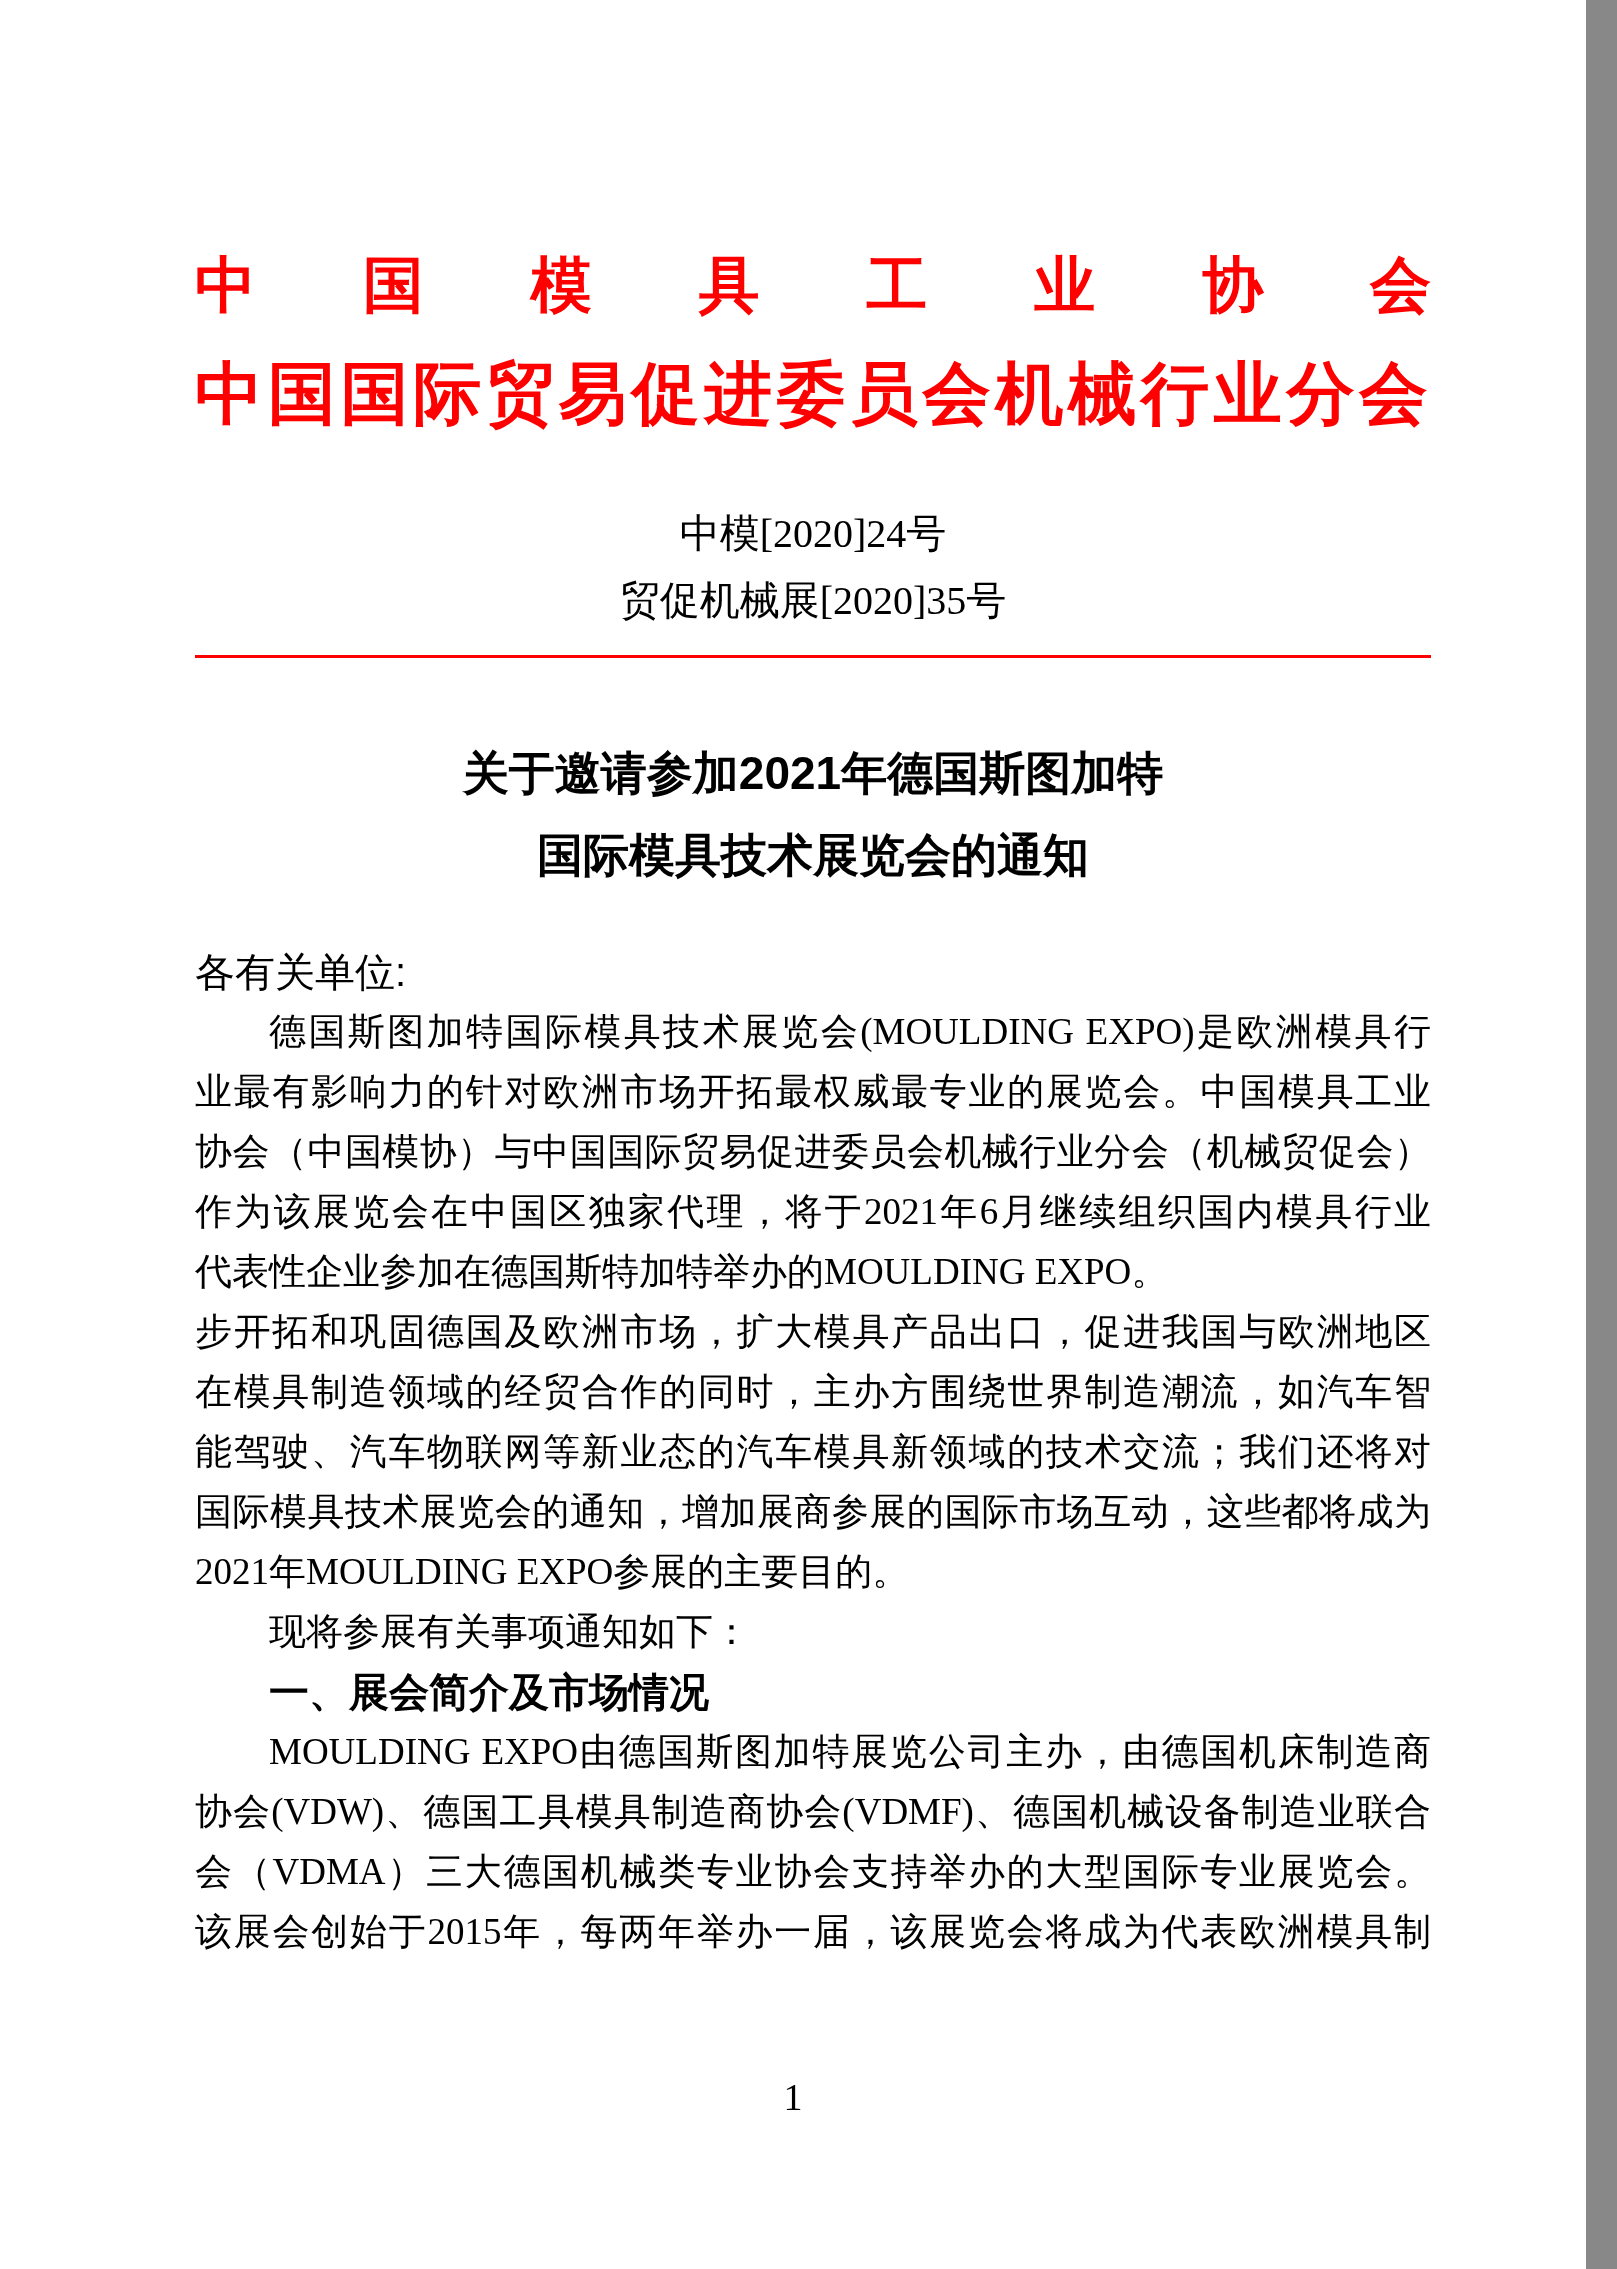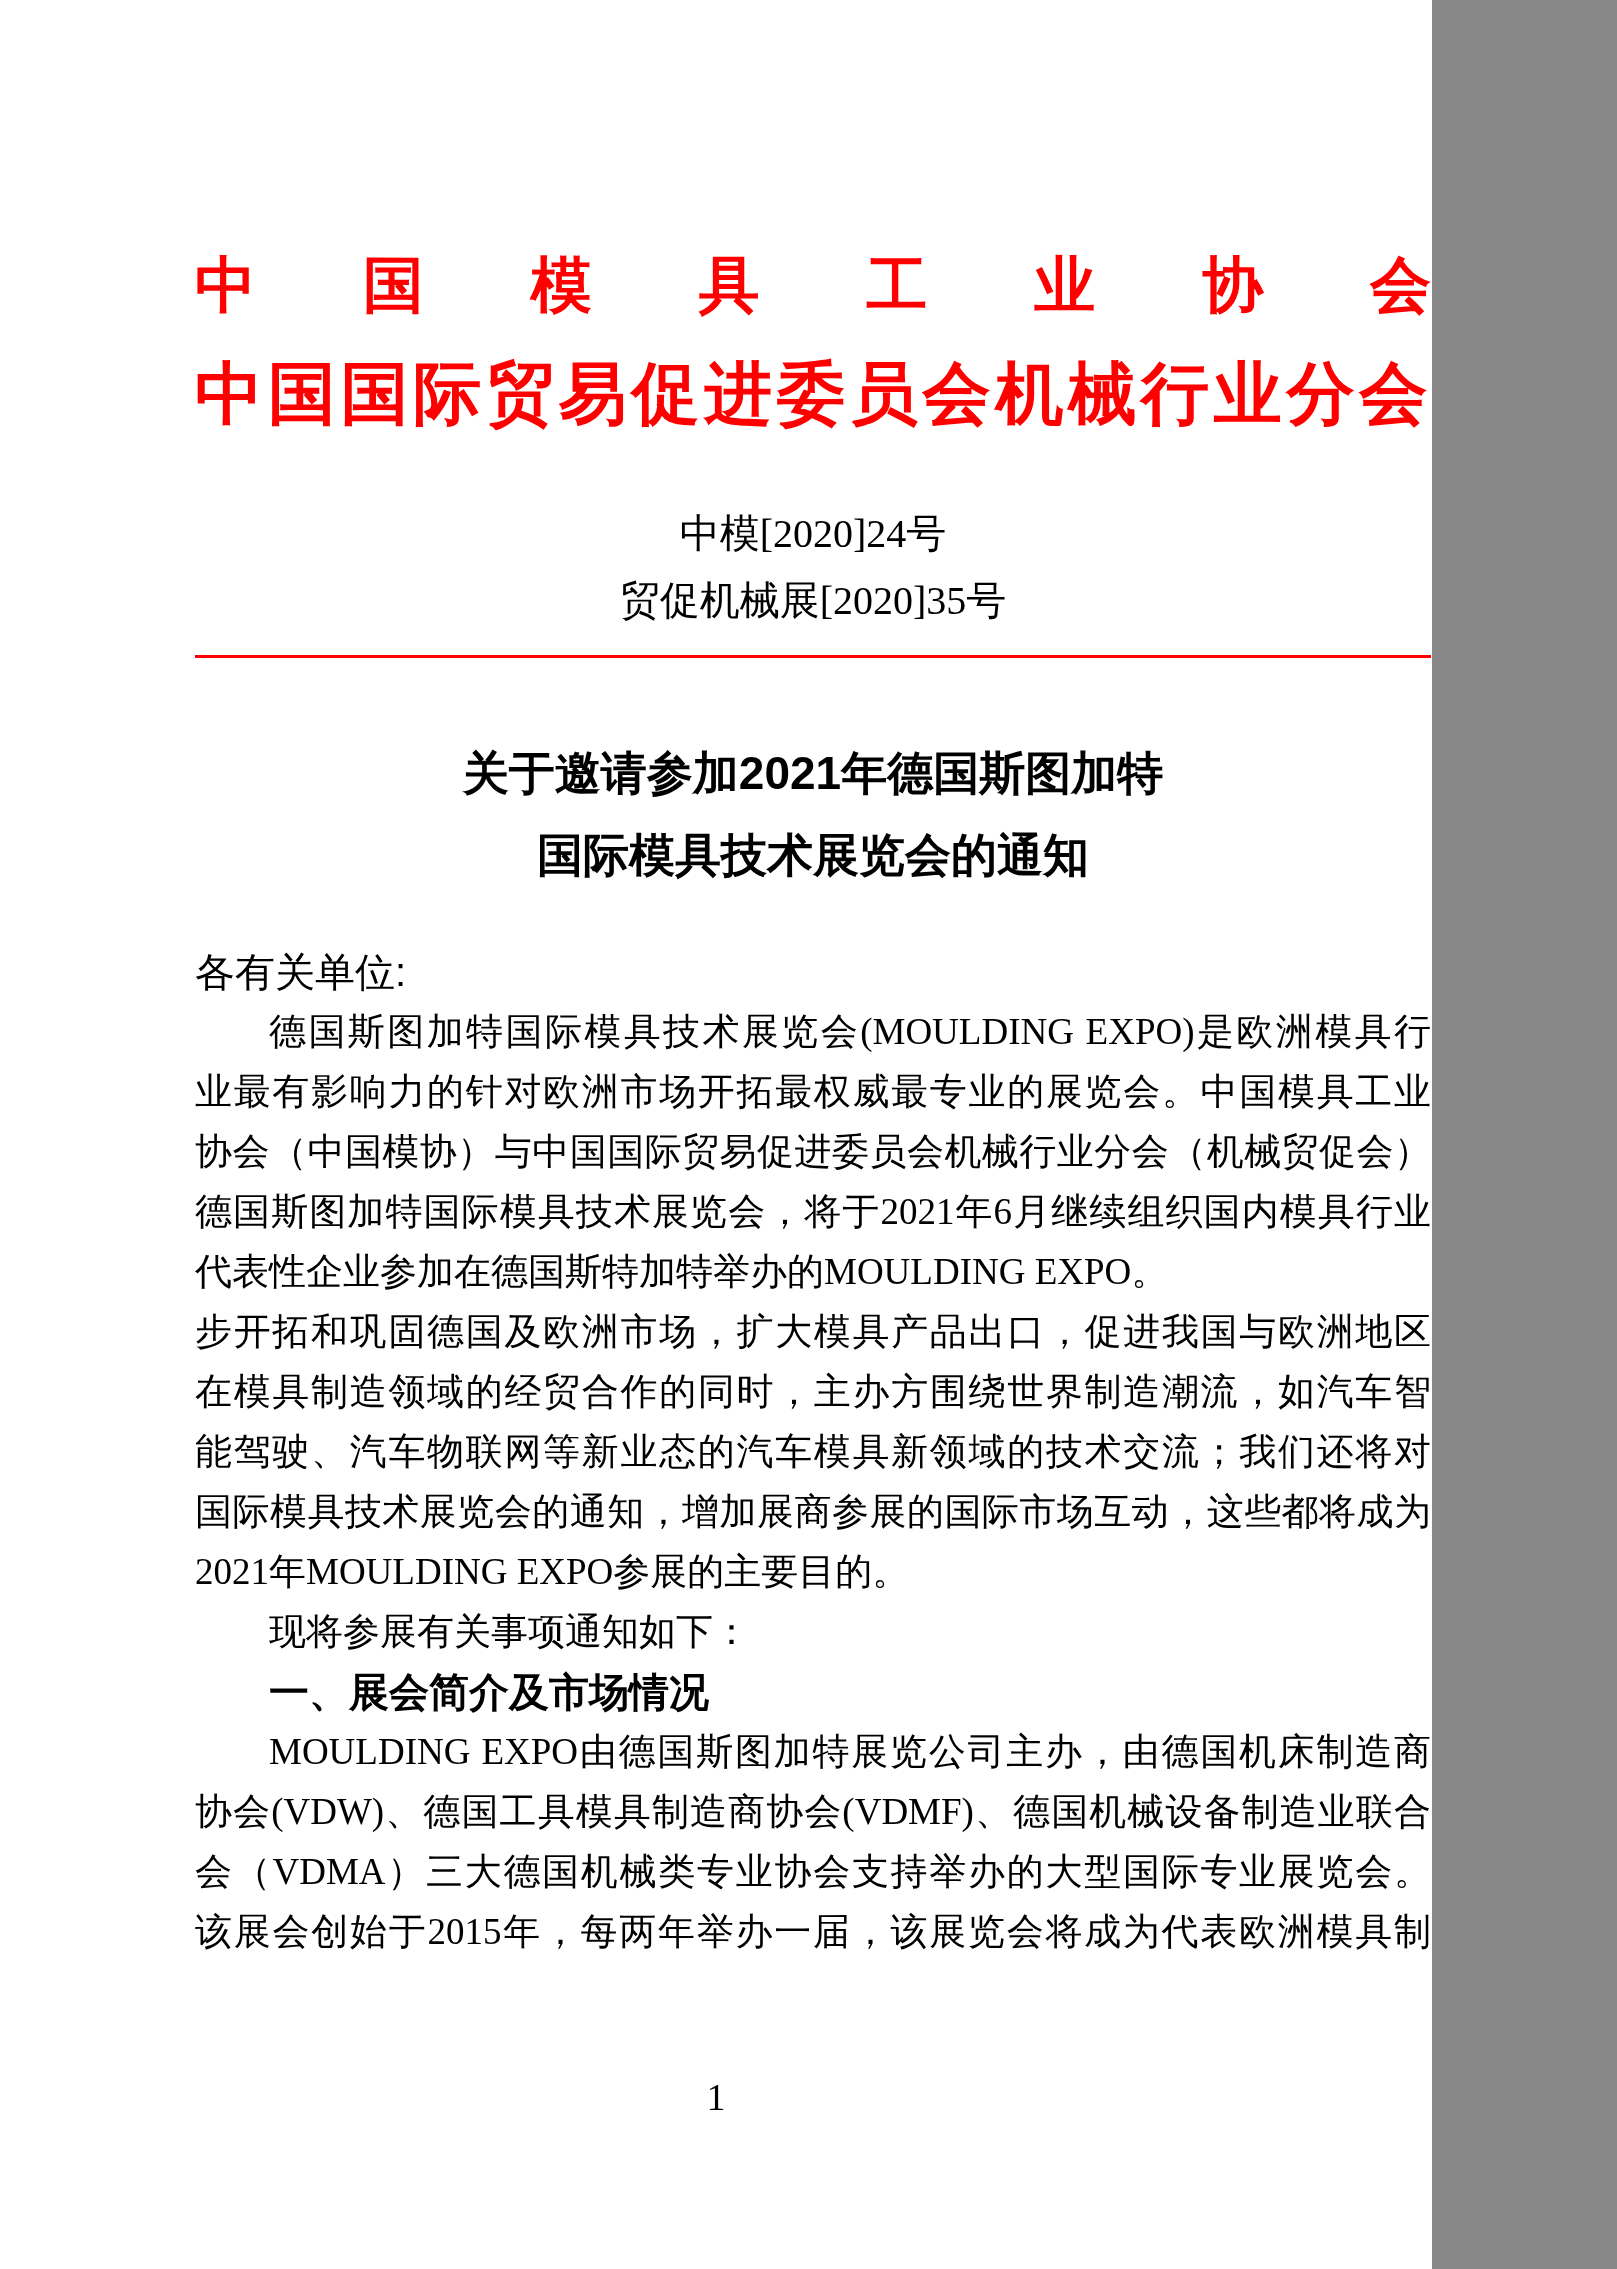--- a/index.html
+++ b/index.html
@@ -1,18 +1,18 @@
 <!DOCTYPE html>
 <html style="--accent: #fe0000;font-size:15px"><head>
 <meta charset="utf-8">
 <style>
   html,body{margin:0;padding:0;background:#888;}
   .page{
     position:relative;
-    width:1432px;height:2269px;
+    width:1586px;height:2269px;
     background:#ffffff;
     overflow:hidden;
     font-family:"Liberation Serif","DejaVu Serif",serif;
     color:#000;
   }
   .content{margin:0 186px 0 195px;width:1236px;}
 
   
   .red-head-1{
     margin-top:249px;
@@ -91,21 +91,21 @@
       <div>关于邀请参加2021年德国斯图加特</div>
       <div>国际模具技术展览会的通知</div>
     </div>
 
     <div class="salutation">各有关单位:</div>
 
     <div class="body-text">
         <div class="line first">德国斯图加特国际模具技术展览会(MOULDING EXPO)是欧洲模具行</div>
         <div class="line">业最有影响力的针对欧洲市场开拓最权威最专业的展览会。中国模具工业</div>
         <div class="line">协会（中国模协）与中国国际贸易促进委员会机械行业分会（机械贸促会）</div>
-        <div class="line">德国斯图加特国际模具技术展览会，将于2021年6月继续组织国内模具行业</div>
+        <div class="line">作为该展览会在中国区独家代理，将于2021年6月继续组织国内模具行业</div>
         <div class="line last">代表性企业参加在德国斯特加特举办的MOULDING EXPO。</div>
         <div class="line">步开拓和巩固德国及欧洲市场，扩大模具产品出口，促进我国与欧洲地区</div>
         <div class="line">在模具制造领域的经贸合作的同时，主办方围绕世界制造潮流，如汽车智</div>
         <div class="line">能驾驶、汽车物联网等新业态的汽车模具新领域的技术交流；我们还将对</div>
         <div class="line">国际模具技术展览会的通知，增加展商参展的国际市场互动，这些都将成为</div>
         <div class="line last">2021年MOULDING EXPO参展的主要目的。</div>
         <div class="line first last">现将参展有关事项通知如下：</div>
         <div class="line heading first last">一、展会简介及市场情况</div>
         <div class="line first">MOULDING EXPO由德国斯图加特展览公司主办，由德国机床制造商</div>
         <div class="line">协会(VDW)、德国工具模具制造商协会(VDMF)、德国机械设备制造业联合</div>

